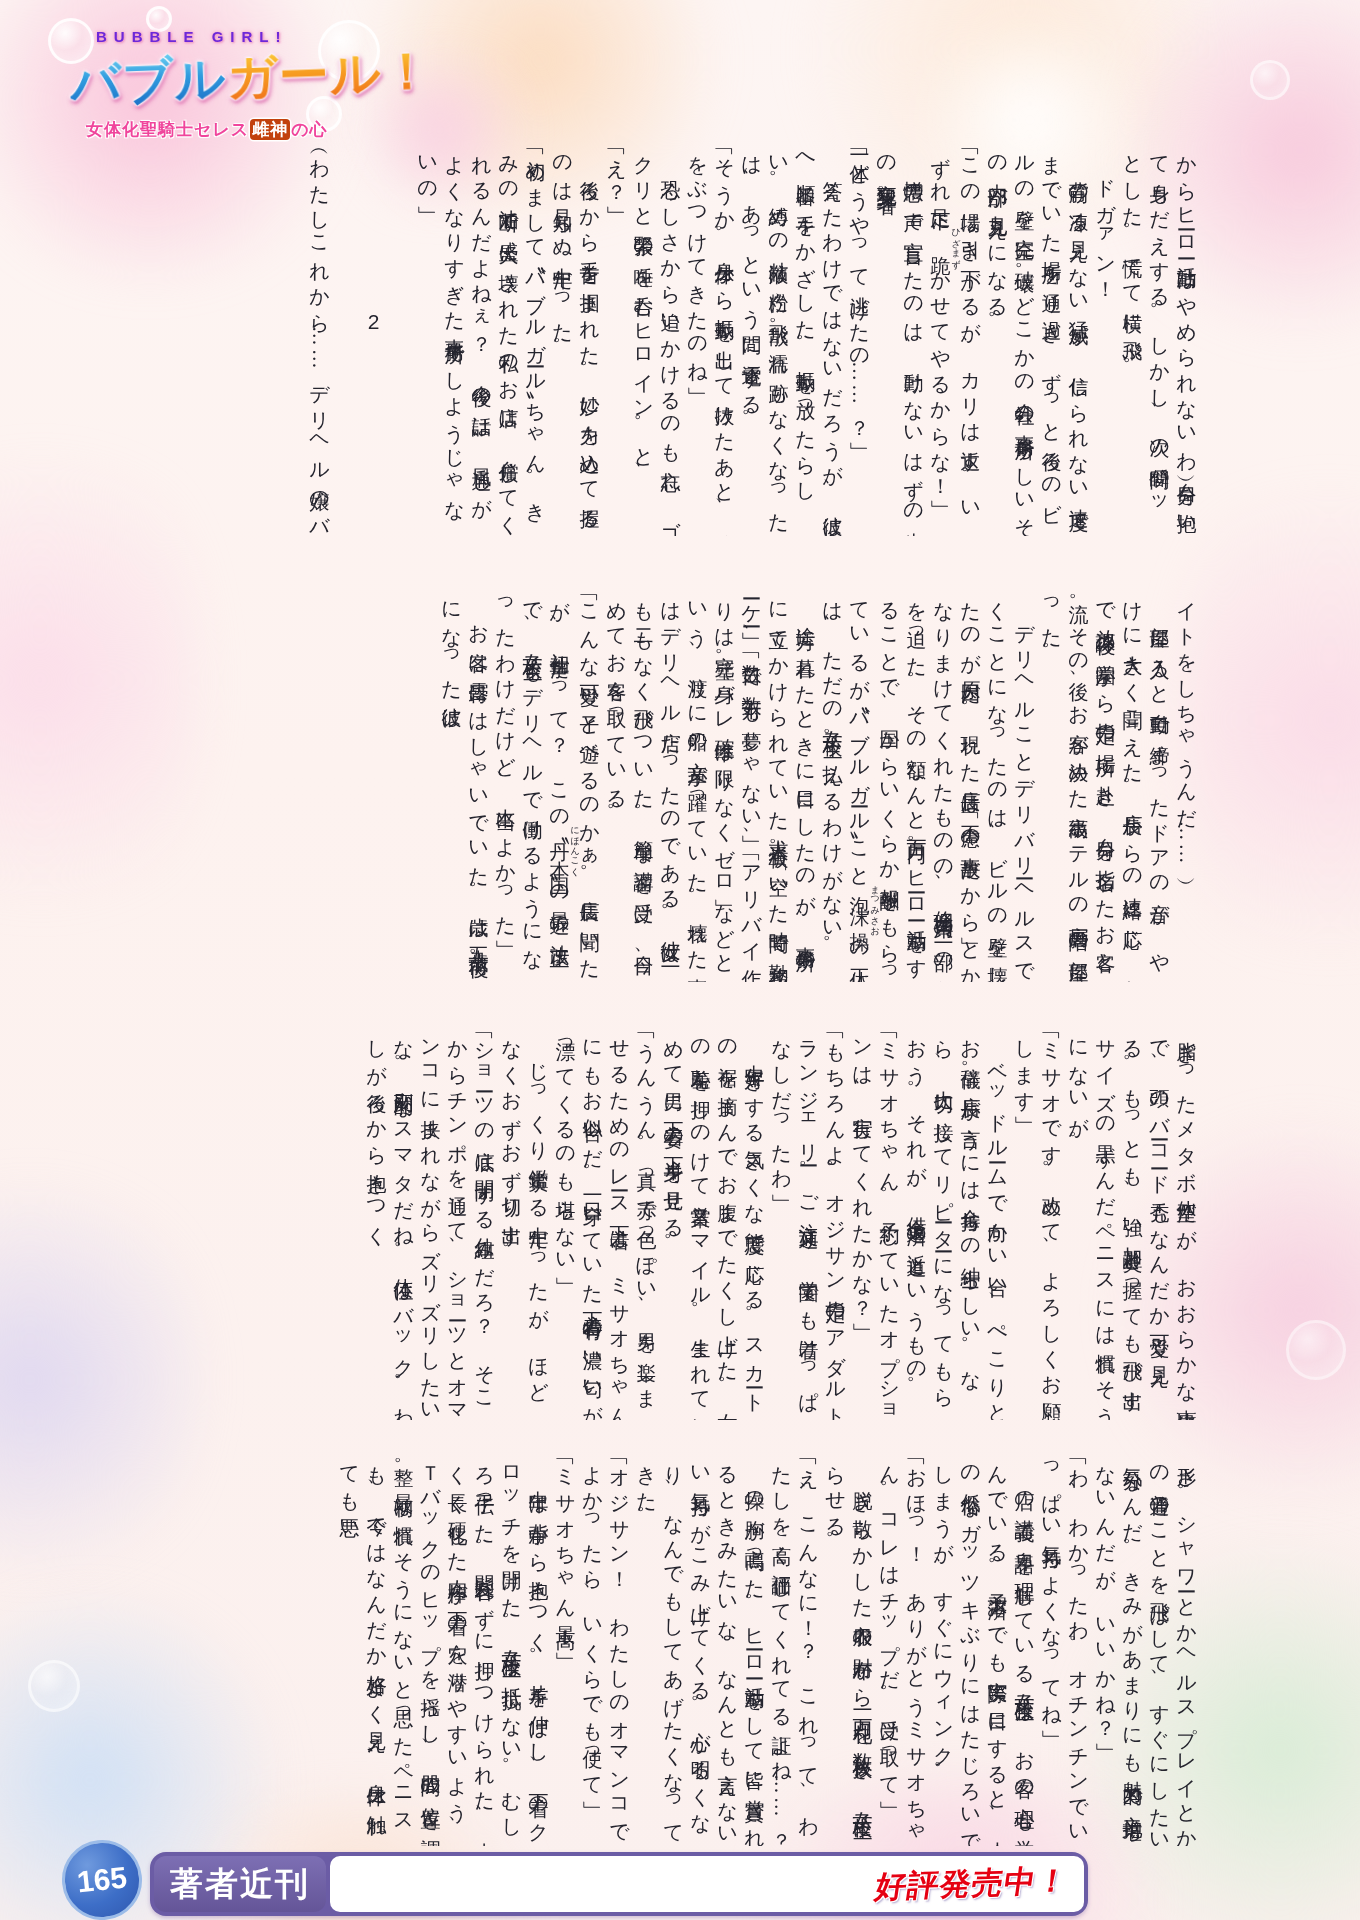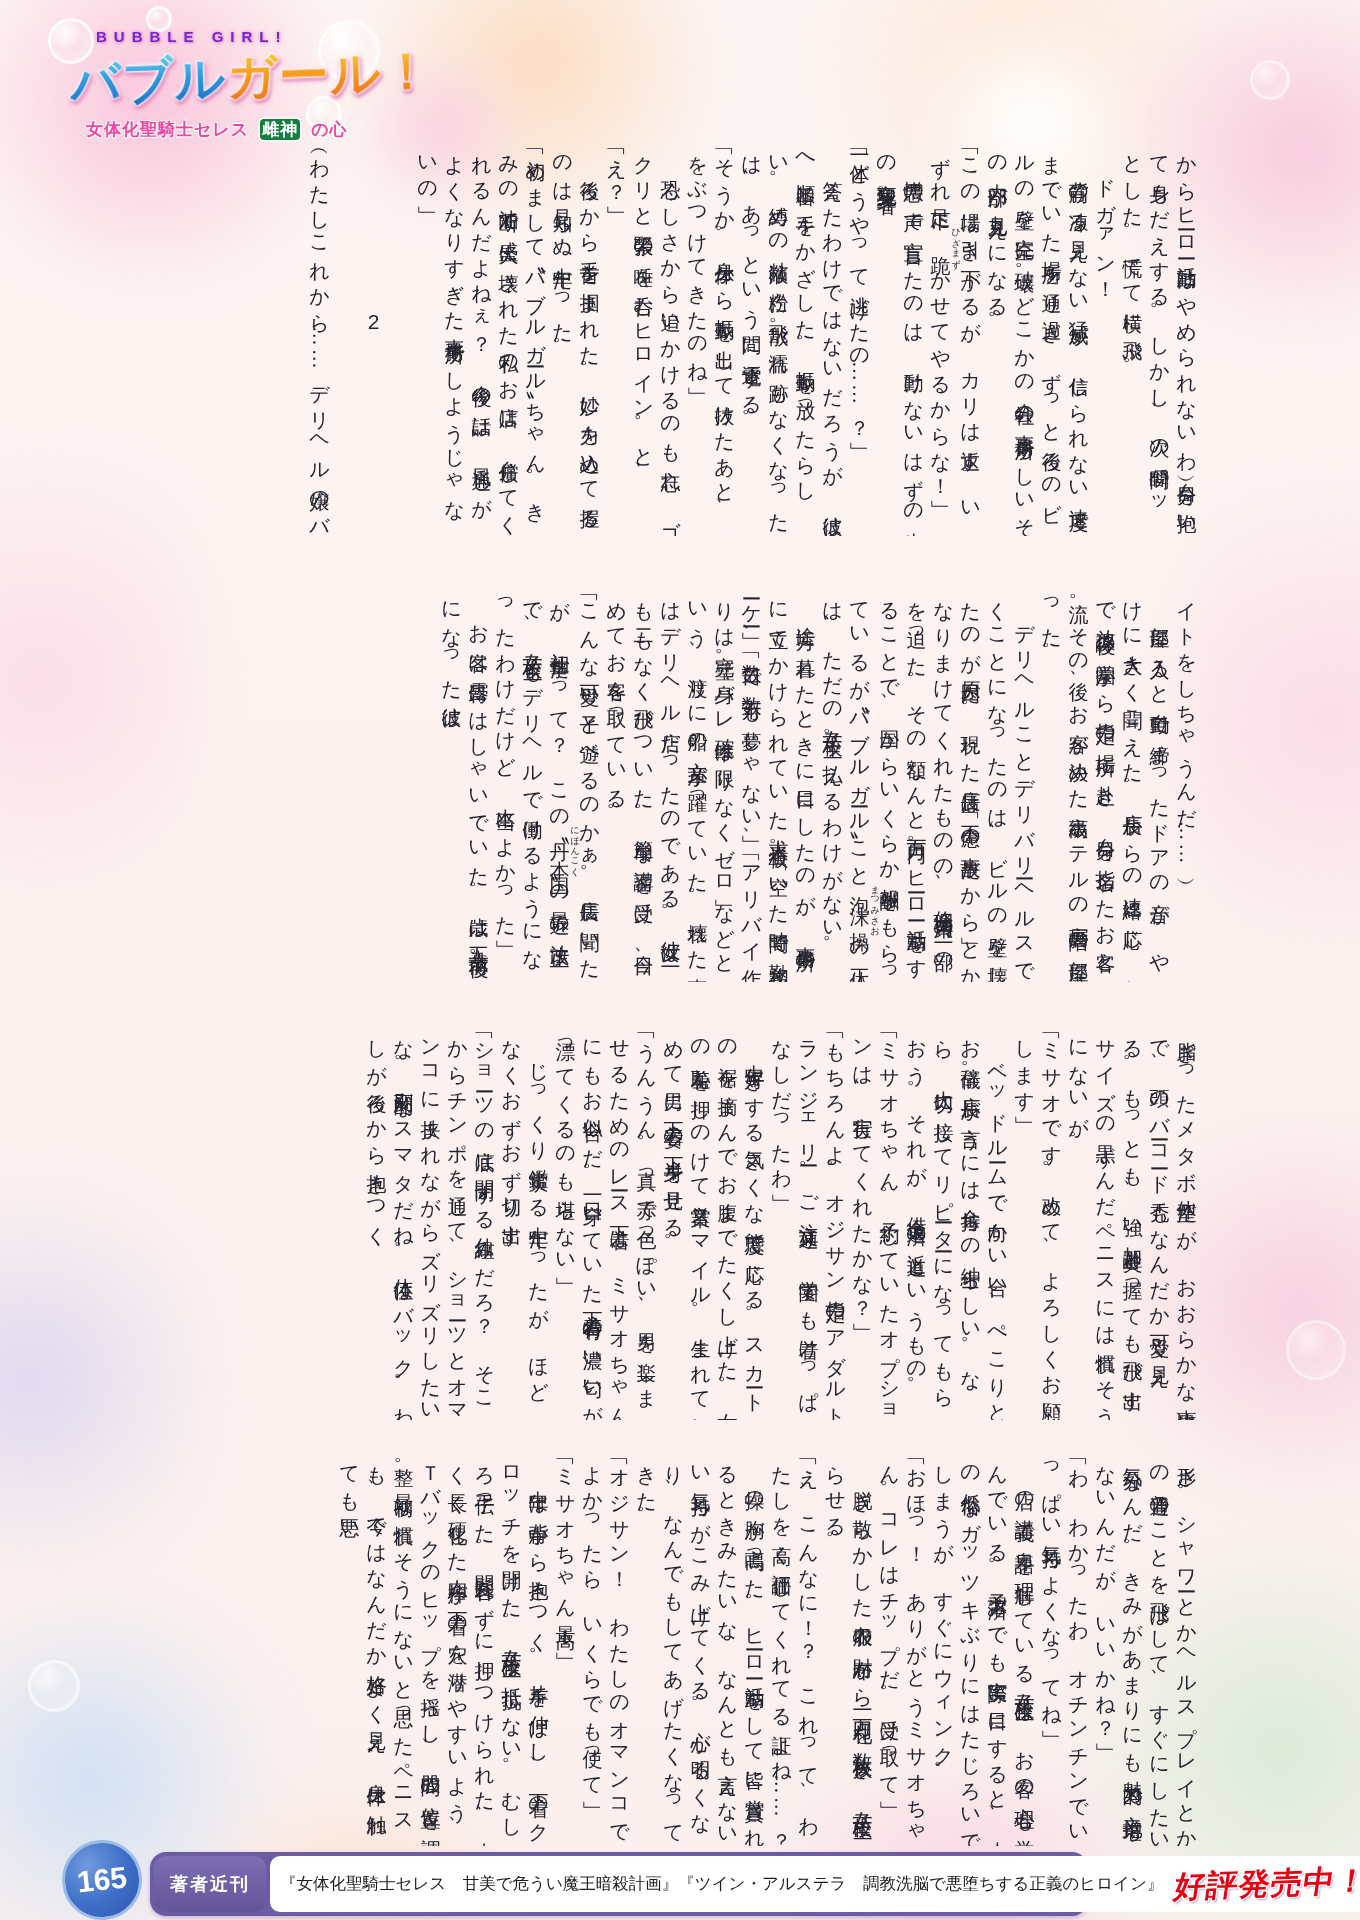--- a/index.html
+++ b/index.html
@@ -51,21 +51,21 @@
   }
   .logo-main .t-orange{
     background:linear-gradient(180deg,#fcd03c 0%,#f79d22 45%,#ef6d1b 100%);
     -webkit-background-clip:text;background-clip:text;color:transparent;
     filter:drop-shadow(0 0 1px #fff) drop-shadow(0 0 1px #fff) drop-shadow(0 0 2px #ffffff) drop-shadow(1px 2px 1px #d95fa6);
   }
   .logo-tag{position:absolute;left:34px;top:104px;white-space:nowrap;
     font-family:"Liberation Sans",sans-serif;font-weight:bold;font-size:17px;letter-spacing:1px;color:#f0459c;
     text-shadow:0 0 2px #fff,0 0 2px #fff,1px 1px 0 #fff,-1px 1px 0 #fff,1px -1px 0 #fff;}
   .logo-tag .tag-em{
-    color:#ffffff;background:#15803d;border-radius:4px;padding:1px 2px;margin:0 11px;
+    color:#ffffff;background:#c2410c;border-radius:4px;padding:1px 2px;margin:0 1px;
     text-shadow:none;box-shadow:0 0 0 1.5px #ffffff;}
 
   
   .band{
     position:absolute;left:100px;width:1100px;height:394px;
     writing-mode:vertical-rl;overflow:hidden;
     font-size:20px;line-height:27px;letter-spacing:3px;color:#24242e;
     text-align:left;
   }
   .band-1{top:142px;}
@@ -88,21 +88,21 @@
     transform:rotate(-6deg);
   }
   .footer-box{
     position:absolute;left:150px;top:1852px;width:938px;height:64px;
     background:#6b5ca5;border-radius:16px;padding:4px;box-sizing:border-box;
     display:flex;align-items:stretch;box-shadow:0 2px 4px rgba(120,90,160,.35);
   }
   .footer-label{
     display:flex;align-items:center;justify-content:center;
     background:linear-gradient(180deg,#7d6fb4 0%,#645598 100%);color:#fff;
-    font-family:"Liberation Sans",sans-serif;font-weight:bold;font-size:18px;letter-spacing:2px;
+    font-family:"Liberation Sans",sans-serif;font-weight:bold;font-size:33px;letter-spacing:2px;
     padding:0 16px;border-radius:12px;white-space:nowrap;text-align:right;
   }
   .footer-panel{
     flex:1;background:#ffffff;border-radius:10px;margin-left:4px;
     display:flex;align-items:center;padding:2px 10px;box-sizing:border-box;
   }
   .footer-books{
     flex:1;font-family:"Liberation Sans",sans-serif;font-size:16.5px;line-height:1.45;
     color:#1c1c1c;white-space:nowrap;overflow:hidden;
   }
@@ -195,17 +195,16 @@
     <p class="para">「オジサン！　わたしのオマンコでよかったら、いくらでも使って」</p>
     <p class="para">「ミサオちゃん最高！」</p>
     <p class="para">　中年は背中から抱きつく。片手を伸ばし、下着のクロッチを開けた。女子校生は抵抗しない。むしろ手伝った。間髪容れずに押しつけられた、太く長く硬化した肉棒が下着の穴を潜りやすいよう、Ｔバックのヒップを揺らし、股間の位置を調整。最初は慣れそうにないと思ったペニスも、今ではなんだか格好よく見え、身体に触れても悪い</p>
   </div>
 
 <div class="page-num">165</div>
 <div class="footer-box">
   <div class="footer-label">著者近刊</div>
   <div class="footer-panel">
     <div class="footer-books">
-      <div>『女体化聖騎士セレス　甘美で危うい魔王暗殺計画』『ツイン・アルステラ　調教洗脳で悪堕ちする正義のヒロイン』</div>
     </div>
     <div class="footer-badge">好評発売中！</div>
   </div>
 </div>
 
 </body></html>

